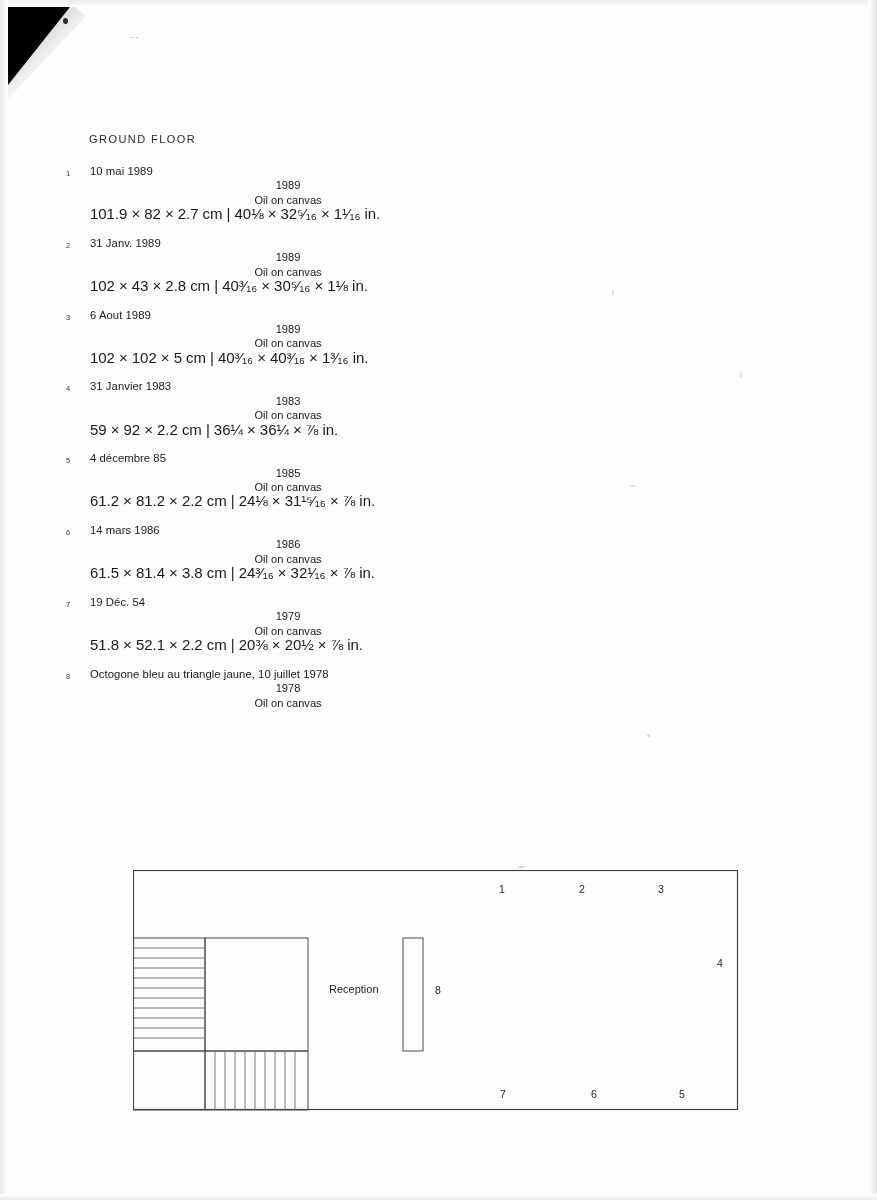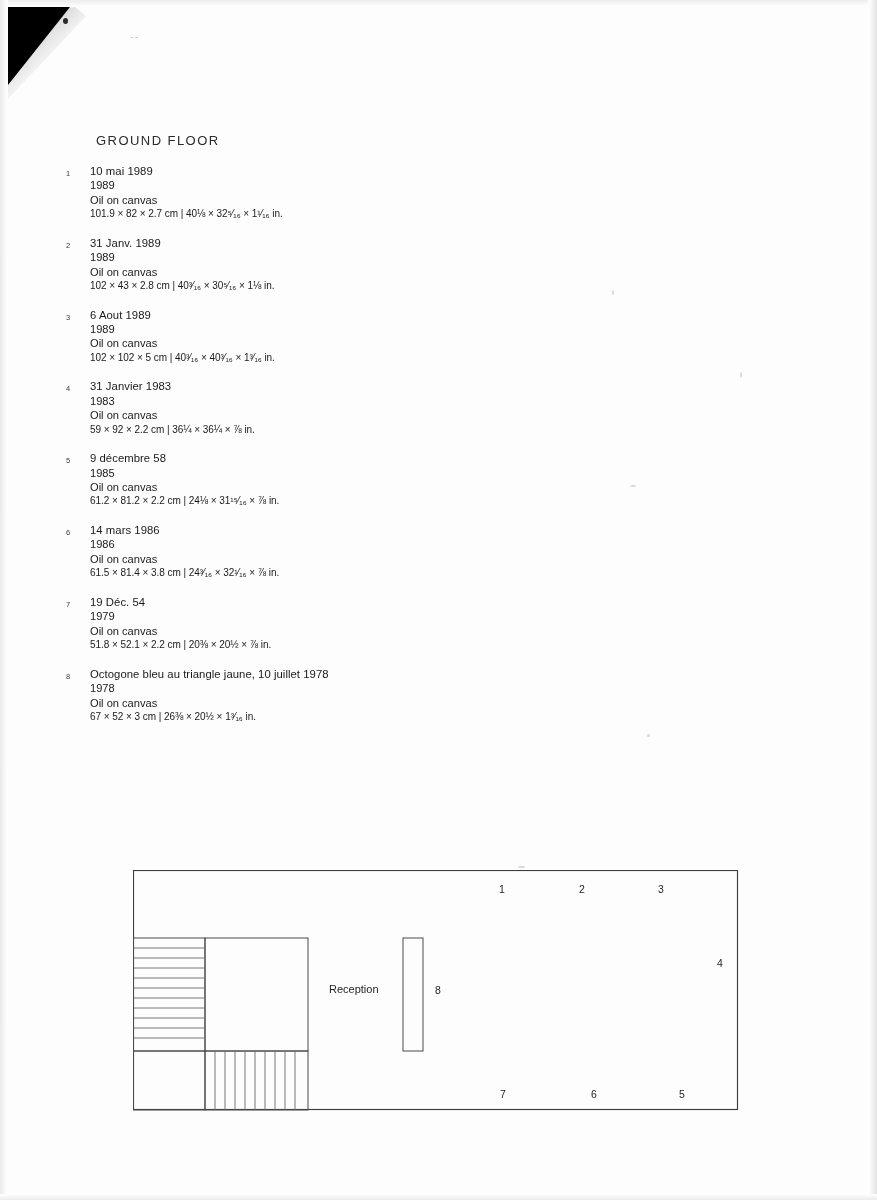--- a/index.html
+++ b/index.html
@@ -71,23 +71,23 @@
     left: 130px; top: 30px;
     width: 34px; height: 14px;
     color: #c8c8c8;
     font-size: 11px;
     letter-spacing: 1px;
   }
 
   
   .section-heading {
     position: absolute;
-    left: 96px;
+    left: 89px;
     top: 133px;
-    font-size: 13px;
+    font-size: 11px;
     letter-spacing: 1.45px;
     color: #2a2a2a;
     font-weight: 400;
   }
 
   
   .checklist {
     position: absolute;
     left: 66px;
     top: 164px;
@@ -108,23 +108,24 @@
   }
   .entry-title {
     font-size: 11.3px;
     color: #1a1a1a;
     letter-spacing: 0.05px;
   }
   .entry-year,
   .entry-medium {
     font-size: 11.1px;
     color: #1a1a1a;
+    text-align: center;
   }
   .entry-dims {
-    font-size: 10px;
+    font-size: 15px;
     color: #1a1a1a;
     letter-spacing: -0.05px;
   }
 
   
   .floorplan {
     position: absolute;
     left: 133px;
     top: 870px;
   }
@@ -206,21 +207,21 @@
     <div class="entry">
       <div class="entry-num">4</div>
       <div class="entry-title">31 Janvier 1983</div>
       <div class="entry-year">1983</div>
       <div class="entry-medium">Oil on canvas</div>
       <div class="entry-dims">59 × 92 × 2.2 cm | 36¼ × 36¼ × ⅞ in.</div>
     </div>
 
     <div class="entry">
       <div class="entry-num">5</div>
-      <div class="entry-title">9 décembre 58</div>
+      <div class="entry-title">4 décembre 85</div>
       <div class="entry-year">1985</div>
       <div class="entry-medium">Oil on canvas</div>
       <div class="entry-dims">61.2 × 81.2 × 2.2 cm | 24⅛ × 31¹⁵⁄₁₆ × ⅞ in.</div>
     </div>
 
     <div class="entry">
       <div class="entry-num">6</div>
       <div class="entry-title">14 mars 1986</div>
       <div class="entry-year">1986</div>
       <div class="entry-medium">Oil on canvas</div>
@@ -233,21 +234,20 @@
       <div class="entry-year">1979</div>
       <div class="entry-medium">Oil on canvas</div>
       <div class="entry-dims">51.8 × 52.1 × 2.2 cm | 20⅜ × 20½ × ⅞ in.</div>
     </div>
 
     <div class="entry">
       <div class="entry-num">8</div>
       <div class="entry-title">Octogone bleu au triangle jaune, 10 juillet 1978</div>
       <div class="entry-year">1978</div>
       <div class="entry-medium">Oil on canvas</div>
-      <div class="entry-dims">67 × 52 × 3 cm | 26⅜ × 20½ × 1³⁄₁₆ in.</div>
     </div>
 
   </div>
 
   <div class="speck" style="left:612px; top:290px; width:2px; height:5px;"></div>
   <div class="speck" style="left:740px; top:372px; width:2px; height:6px;"></div>
   <div class="speck" style="left:647px; top:734px; width:3px; height:3px;"></div>
   <div class="speck" style="left:630px; top:485px; width:6px; height:2px;"></div>
   <div class="speck" style="left:518px; top:866px; width:7px; height:2px;"></div>
 

